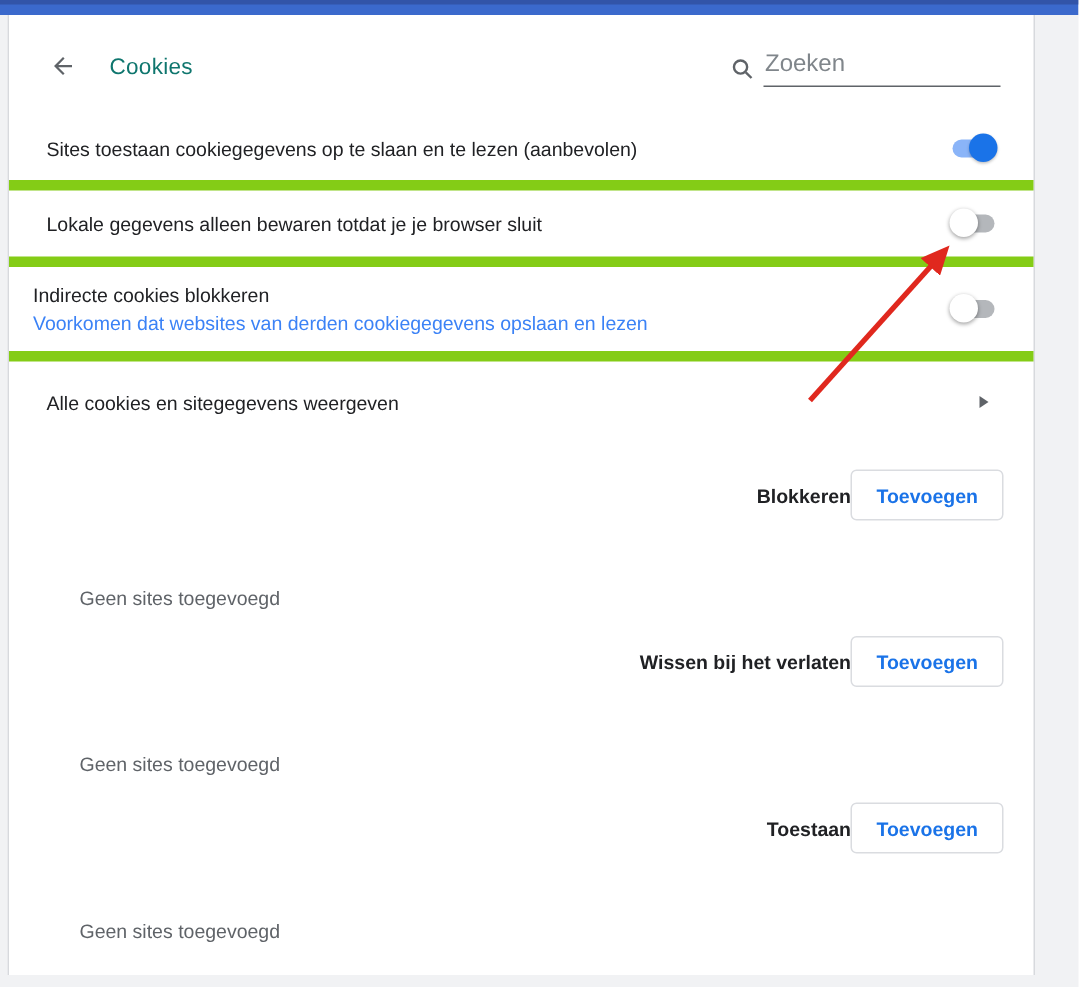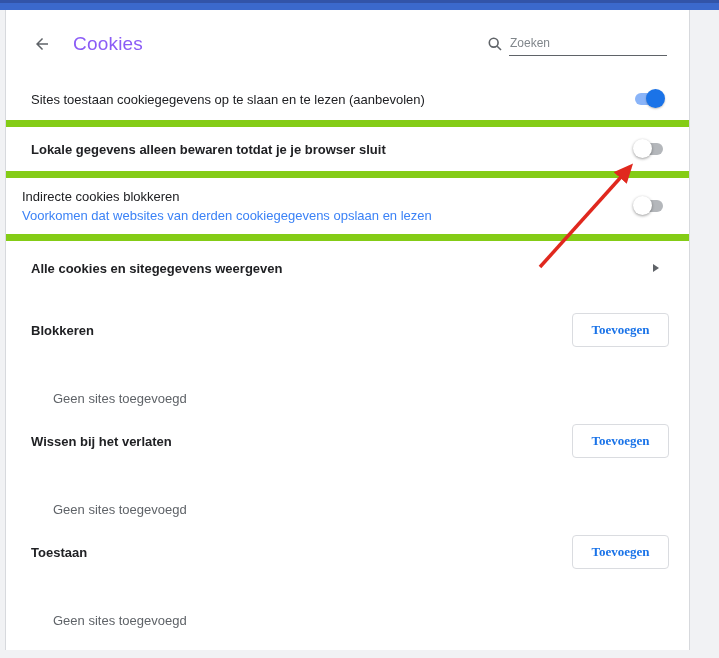--- a/index.html
+++ b/index.html
@@ -23,72 +23,72 @@
     background:#ffffff;
     border-left:1px solid #d7d9dd; border-right:1px solid #d7d9dd;
   }
 
   
   .card-header {
     height:68px; display:flex; align-items:center;
     padding:0 22px 0 25px;
   }
   .back-btn { width:22px; height:22px; display:flex; align-items:center; justify-content:center; cursor:pointer; flex:none; }
-  .page-title { font-size:19px; color:#8b5cf6; margin-left:20px; letter-spacing:.2px;text-align:right; }
+  .page-title { font-size:15px; color:#0f766e; margin-left:20px; letter-spacing:.2px;text-align:right; }
   .search-box {
     margin-left:auto; display:flex; align-items:flex-end; gap:7px;
   }
   .search-box svg { margin-bottom:5px; flex:none; }
   .search-input {
     width:158px; border:none; outline:none; background:transparent;
-    border-bottom:1px solid #5f6368; font-size:12px; padding:3px 1px 5px 1px;
+    border-bottom:1px solid #5f6368; font-size:16px; padding:3px 1px 5px 1px;
     font-family:"Liberation Sans", sans-serif; color:#202124;
   }
   .search-input::placeholder { color:#80868b; }
 
   
   .row {
     display:flex; align-items:center;
     padding:0 26px 0 25px;
     border-bottom:7px solid #84cc16;
   }
   .row.no-border { border-bottom:none; }
   .row-text { flex:1; padding-right:20px; }
   .row-label { font-size:13px; color:#202124; line-height:17px; }
   .row-sublabel { font-size:13px; color:#3b82f6; line-height:17px; margin-top:2px; }
-  .r1 { height:49px; } .r2 { height:51px;font-weight:bold; } .r3 { height:63px;padding-left:16px; } .r4 { height:54px;font-weight:bold; }
+  .r1 { height:49px; } .r2 { height:51px; } .r3 { height:63px;padding-left:16px; } .r4 { height:54px; }
 
   .toggle { position:relative; width:28px; height:12px; border-radius:7px; flex:none; cursor:pointer; }
   .toggle .knob {
     position:absolute; top:-4px; width:19px; height:19px; border-radius:50%;
   }
   .toggle.on  { background:#8ab4f8; }
   .toggle.on .knob  { right:-2px; background:#1a73e8; box-shadow:0 1px 2px rgba(0,0,0,.25); }
   .toggle.off { background:#b4b7bb; }
   .toggle.off .knob { left:-2px;  background:#ffffff; box-shadow:0 1px 3px rgba(0,0,0,.4); }
 
   .chevron {
     width:0; height:0; flex:none; margin-right:4px;
     border-left:6px solid #5f6368;
     border-top:4px solid transparent;
     border-bottom:4px solid transparent;
   }
 
   
   .section { margin-top:18px; }
   .section-header {
-    display:flex; justify-content:space-between; align-items:center;
+    display:flex; justify-content:flex-end; align-items:center;
     height:34px; padding:0 20px 0 25px;
   }
   .section-title { font-size:13px; font-weight:bold; color:#202124; }
   .add-btn {
     height:34px; min-width:97px; padding:0 16px;
     background:#ffffff; border:1px solid #dadce0; border-radius:4px;
     color:#1a73e8; font-size:13px; font-weight:bold;
-    font-family:Liberation Serif, serif; cursor:pointer;
+    font-family:Liberation Sans, sans-serif; cursor:pointer;
   }
   .section-empty {
     margin:44px 0 15px 47px;
     font-size:13px; color:#5f6368;
   }
 
   
   .annotation {
     position:absolute; left:520px; top:148px; width:135px; height:130px;
     pointer-events:none; z-index:10;

